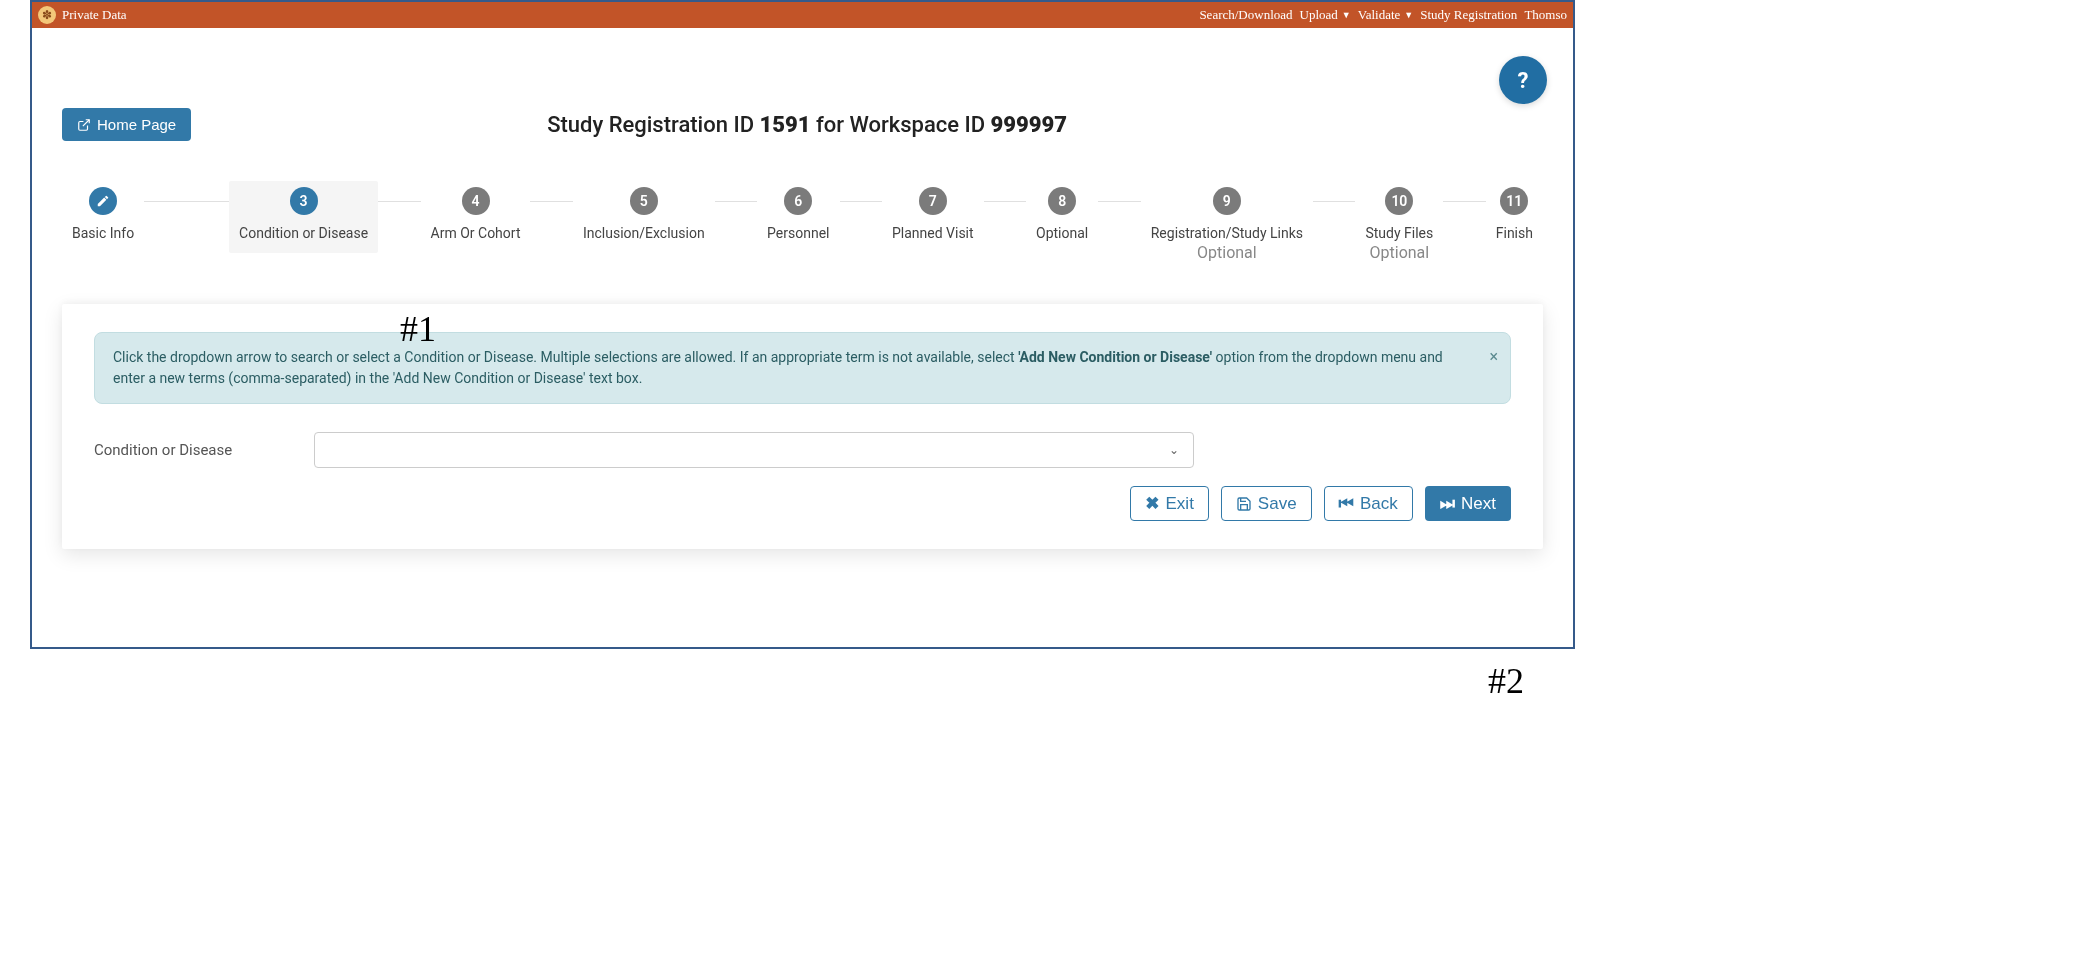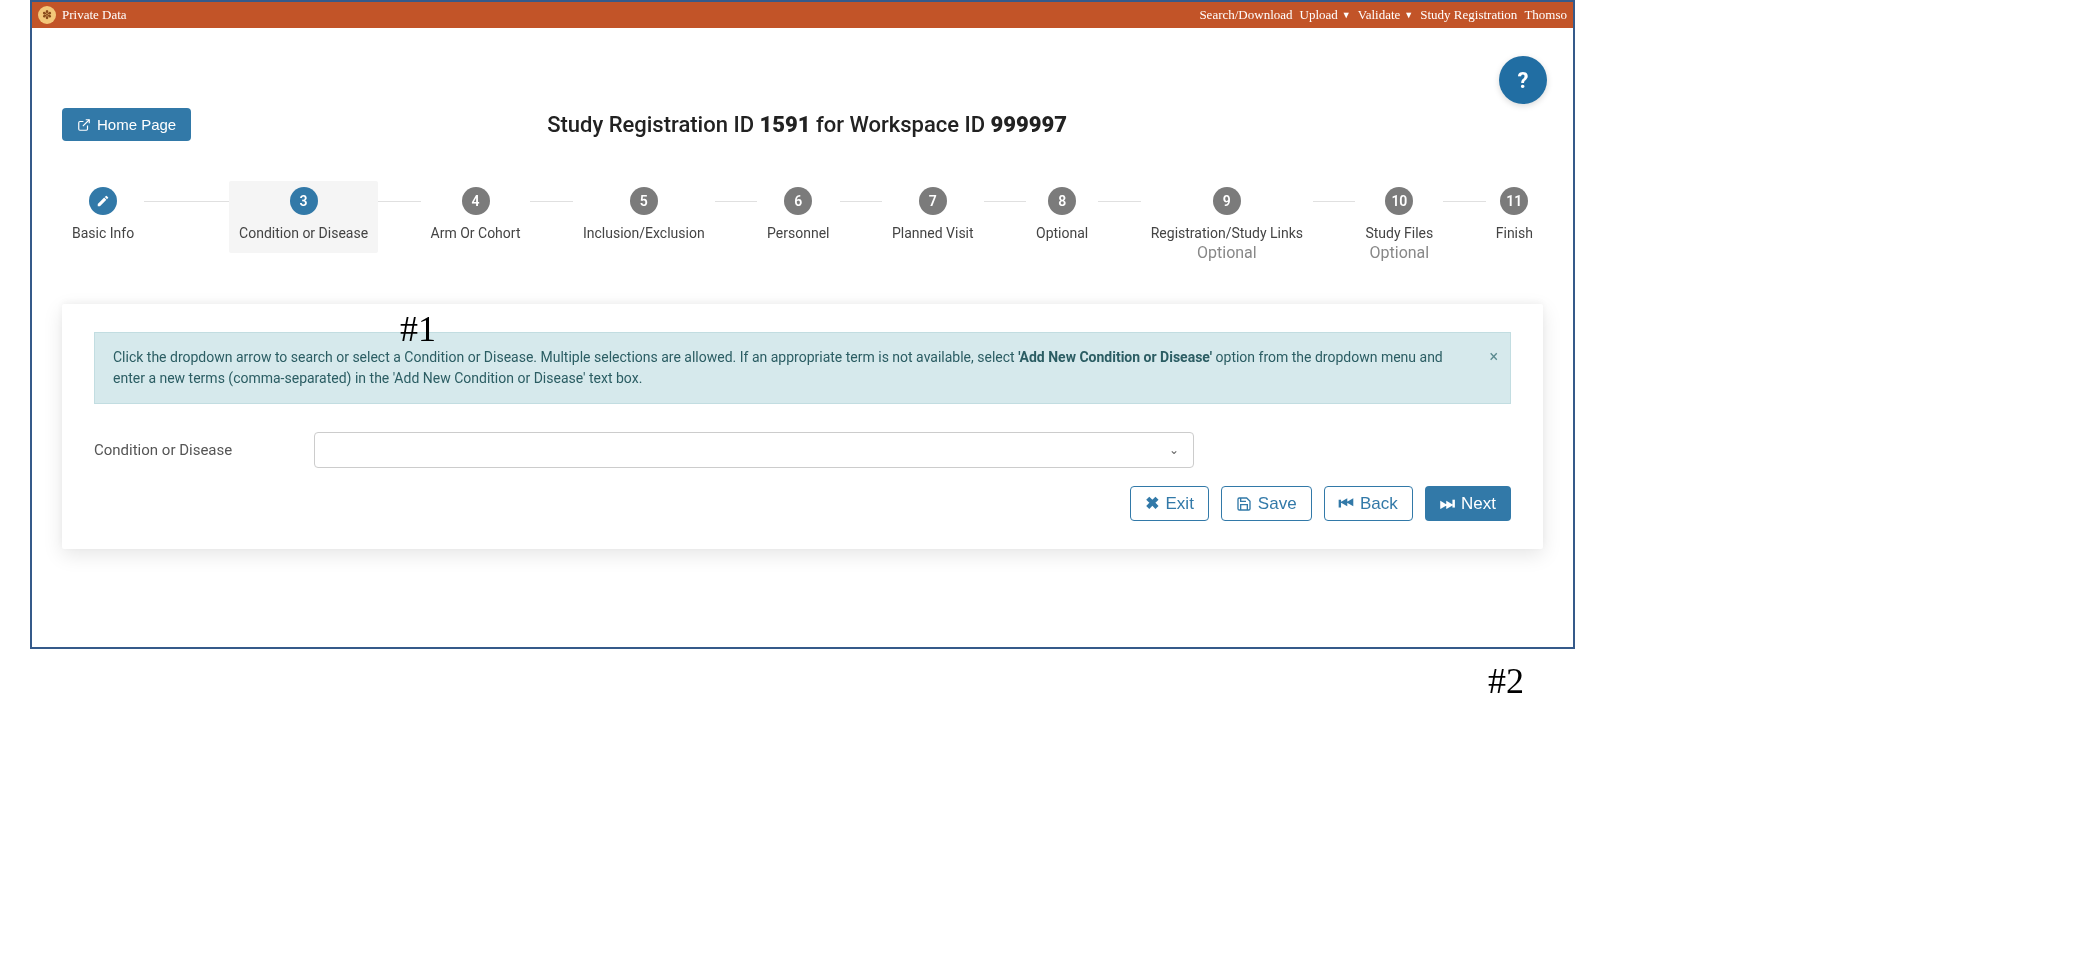--- a/index.html
+++ b/index.html
@@ -160,21 +160,21 @@
     background: #fff;
     box-shadow: 0 6px 20px rgba(0,0,0,.10), 0 -2px 6px rgba(0,0,0,.04);
     padding: 28px 32px;
     border-radius: 2px;
   }
   .info-box {
     background: #d6e9ec;
     border: 1px solid #c2dde1;
     color: #2b5d63;
     padding: 14px 40px 14px 18px;
-    border-radius: 0;
+    border-radius: 8px;
     font-size: 14px;
     line-height: 1.5;
     position: relative;
   }
   .info-box strong { font-weight: 700; }
   .info-close {
     position: absolute;
     right: 12px;
     top: 12px;
     color: #5a8a8f;

